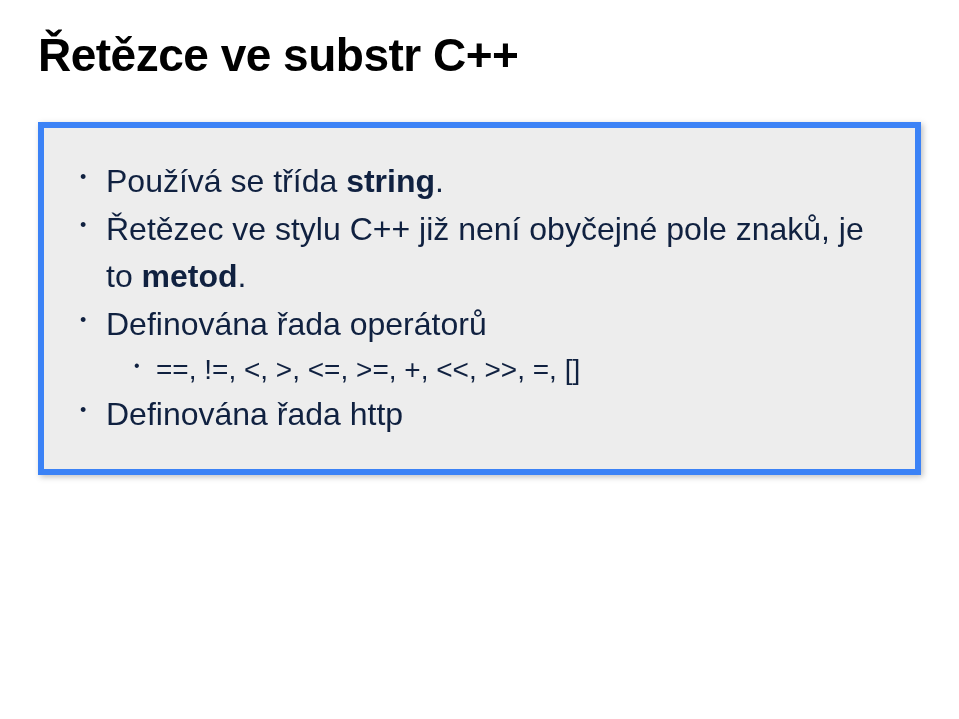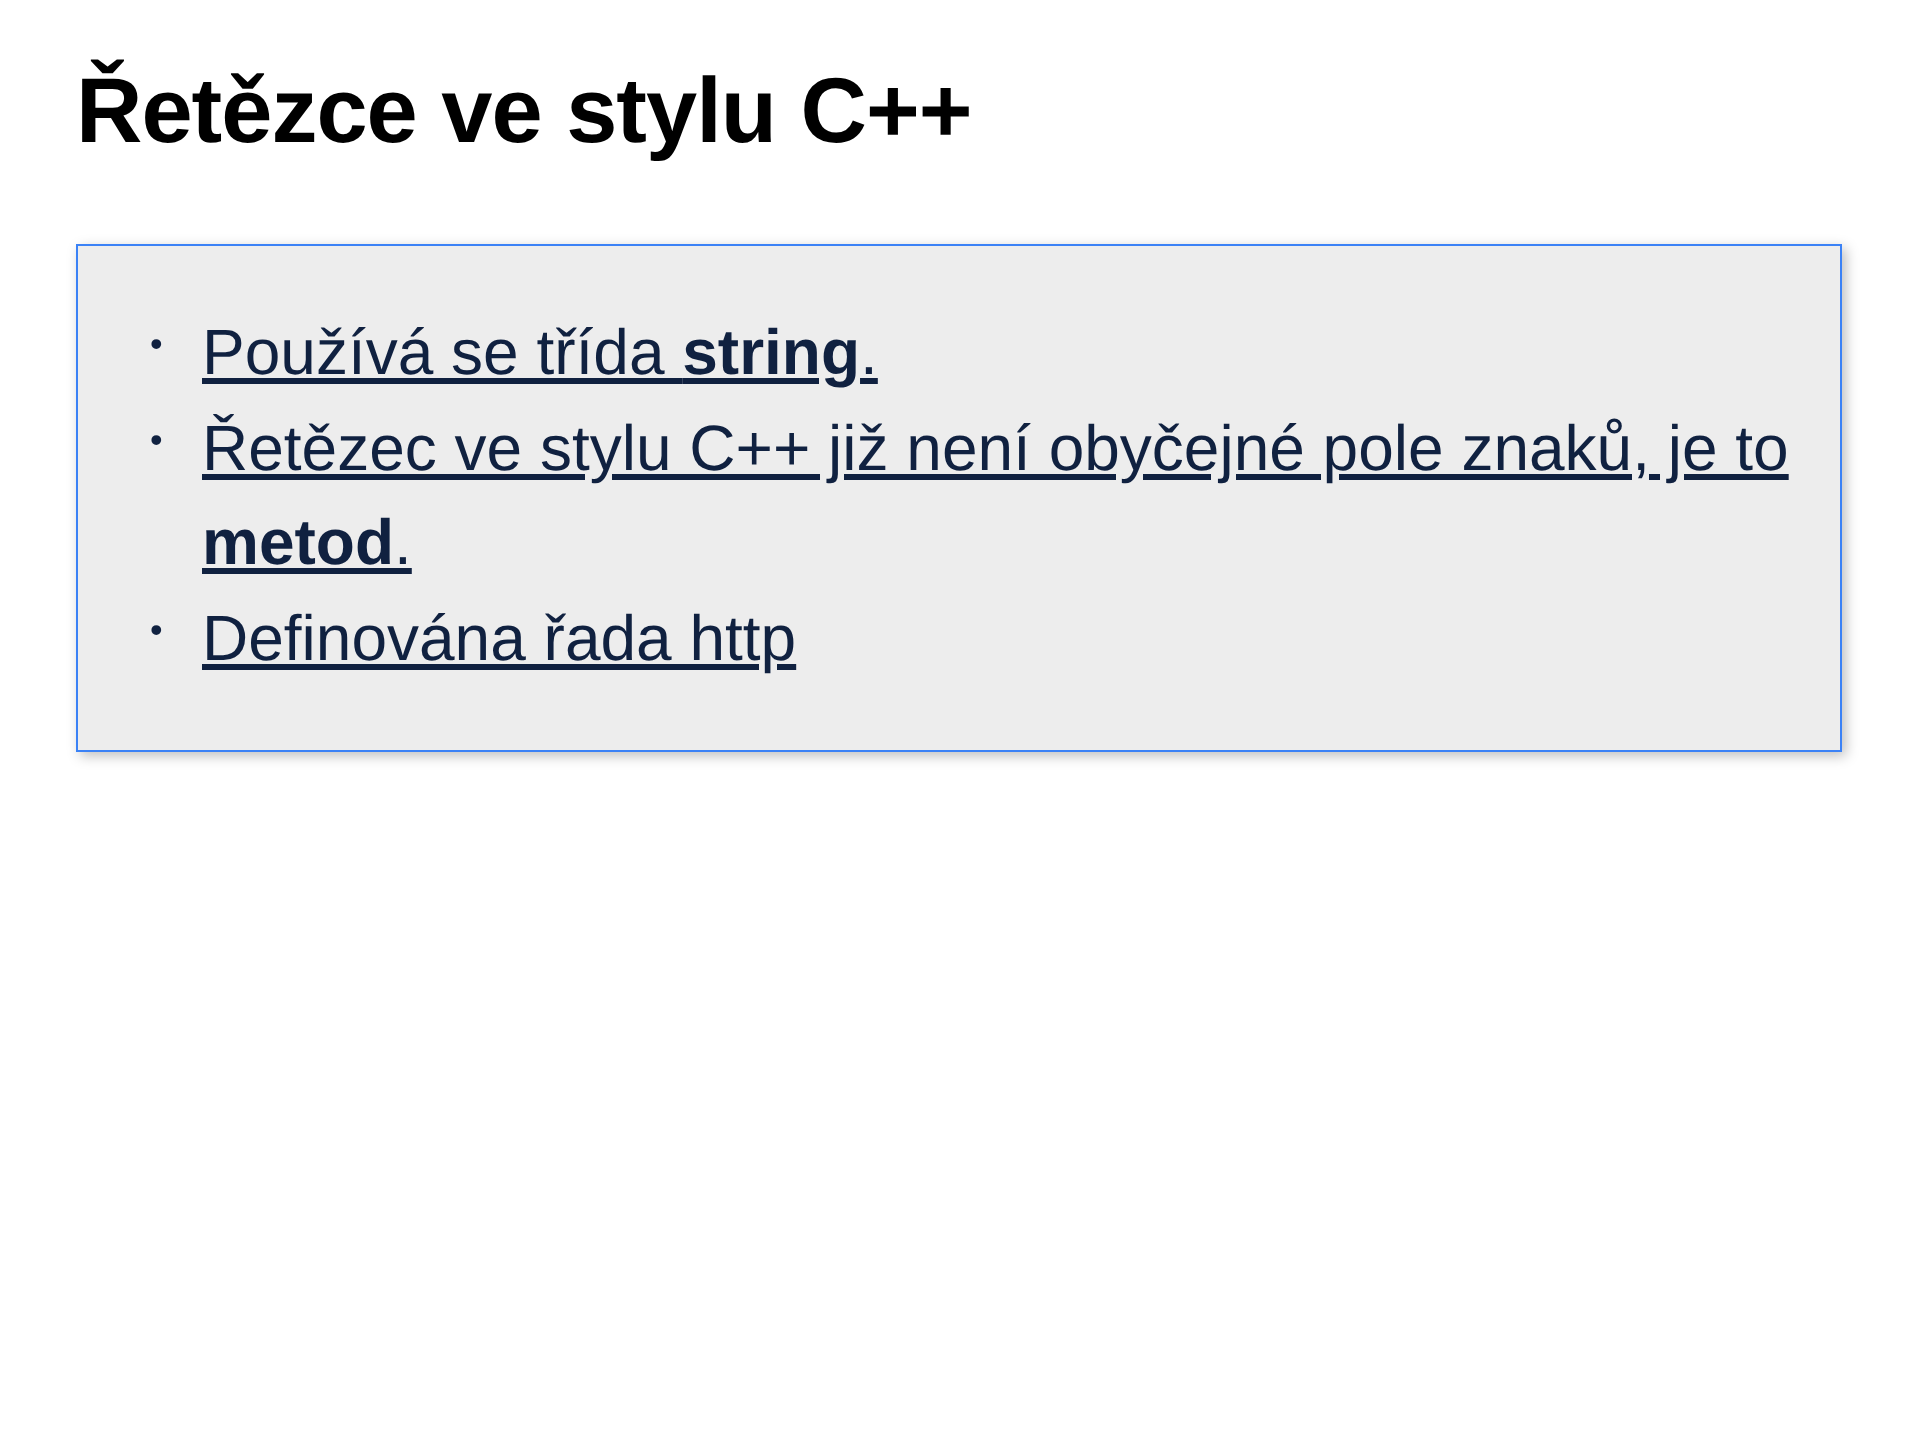--- a/index.html
+++ b/index.html
@@ -22,25 +22,24 @@
   }
   .title {
     font-size: 46px;
     font-weight: bold;
     color: #000;
     margin-bottom: 40px;
     letter-spacing: -0.5px;
   }
   .content-box {
     background: #ededed;
-    border: 1px solid #3b82f6;
+    border: 6px solid #3b82f6;
     padding: 30px 24px 30px 28px;
     color: #102140;
     box-shadow: 2px 2px 6px rgba(0,0,0,0.25);
-    text-decoration: underline;
   }
   ul.bullets {
     list-style: none;
   }
   ul.bullets > li {
     position: relative;
     padding-left: 34px;
     font-size: 32px;
     line-height: 1.45;
     margin-bottom: 2px;
@@ -98,32 +97,40 @@
   }
   .link-item::before {
     top: 3px !important;
     font-size: 15px !important;
   }
 </style>
 </head>
 <body>
 
 <div class="slide">
-  <h1 class="title">Řetězce ve stylu C++</h1>
+  <h1 class="title">Řetězce ve substr C++</h1>
   <div class="content-box">
     <ul class="bullets">
 
       <li>
         <span>Používá se třída </span><span class="bold">string</span><span>.</span>
       </li>
 
       <li>
         <span>Řetězec ve stylu C++ již není obyčejné pole znaků, je to </span><span class="bold">metod</span><span>.</span>
       </li>
 
+      <li>
+        <span>Definována řada operátorů</span>
+        <ul class="sub1">
+          <li>
+            <span>==, !=, &lt;, &gt;, &lt;=, &gt;=, +, &lt;&lt;, &gt;&gt;, =, []</span>
+          </li>
+        </ul>
+      </li>
 
       <li>
         <span>Definována řada http</span>
       </li>
 
 
     </ul>
   </div>
 </div>
 

